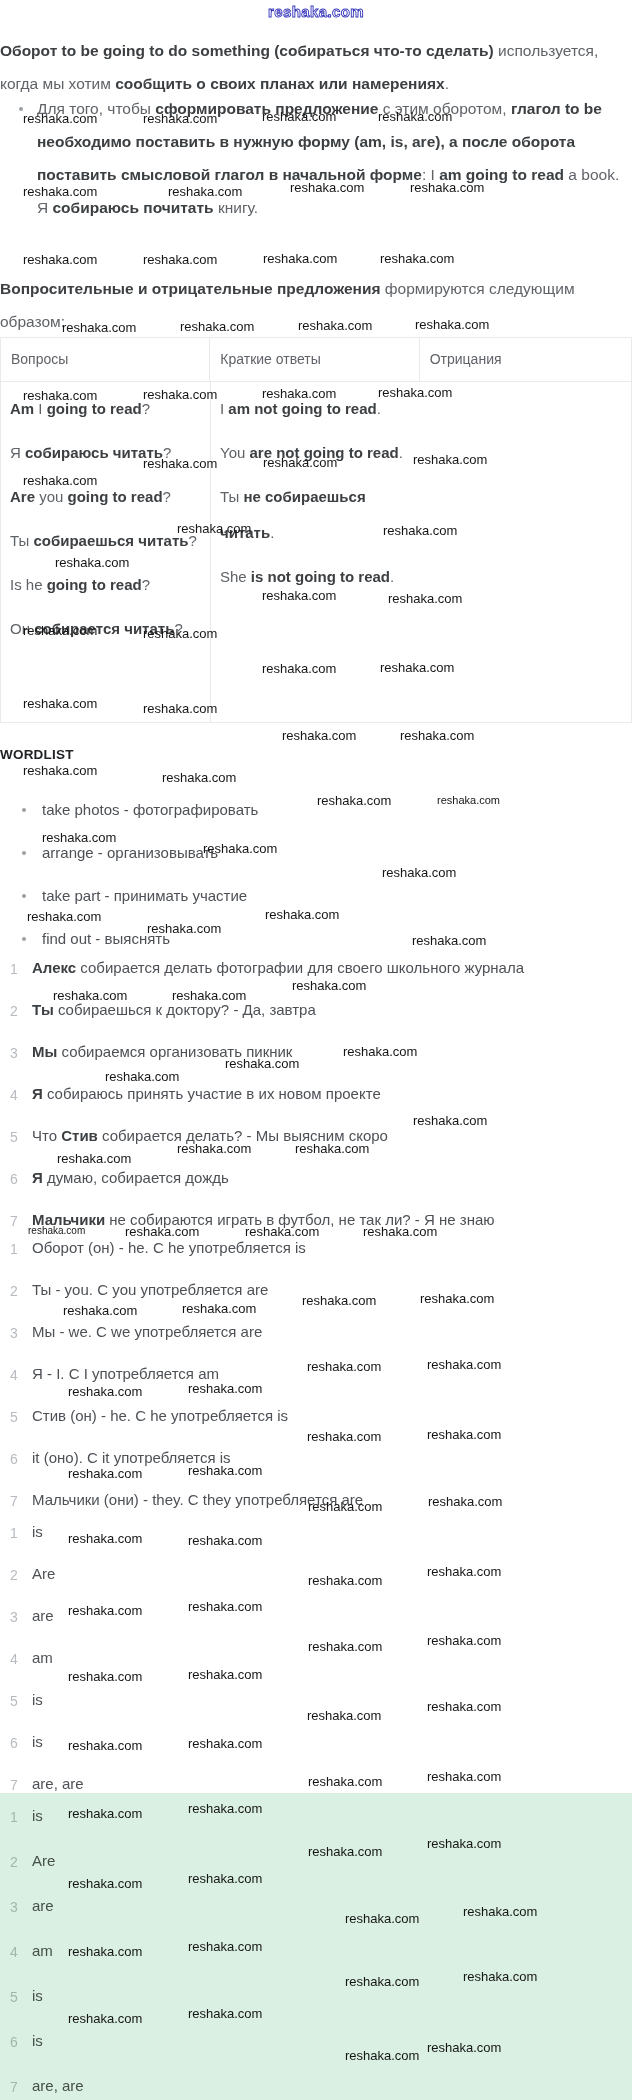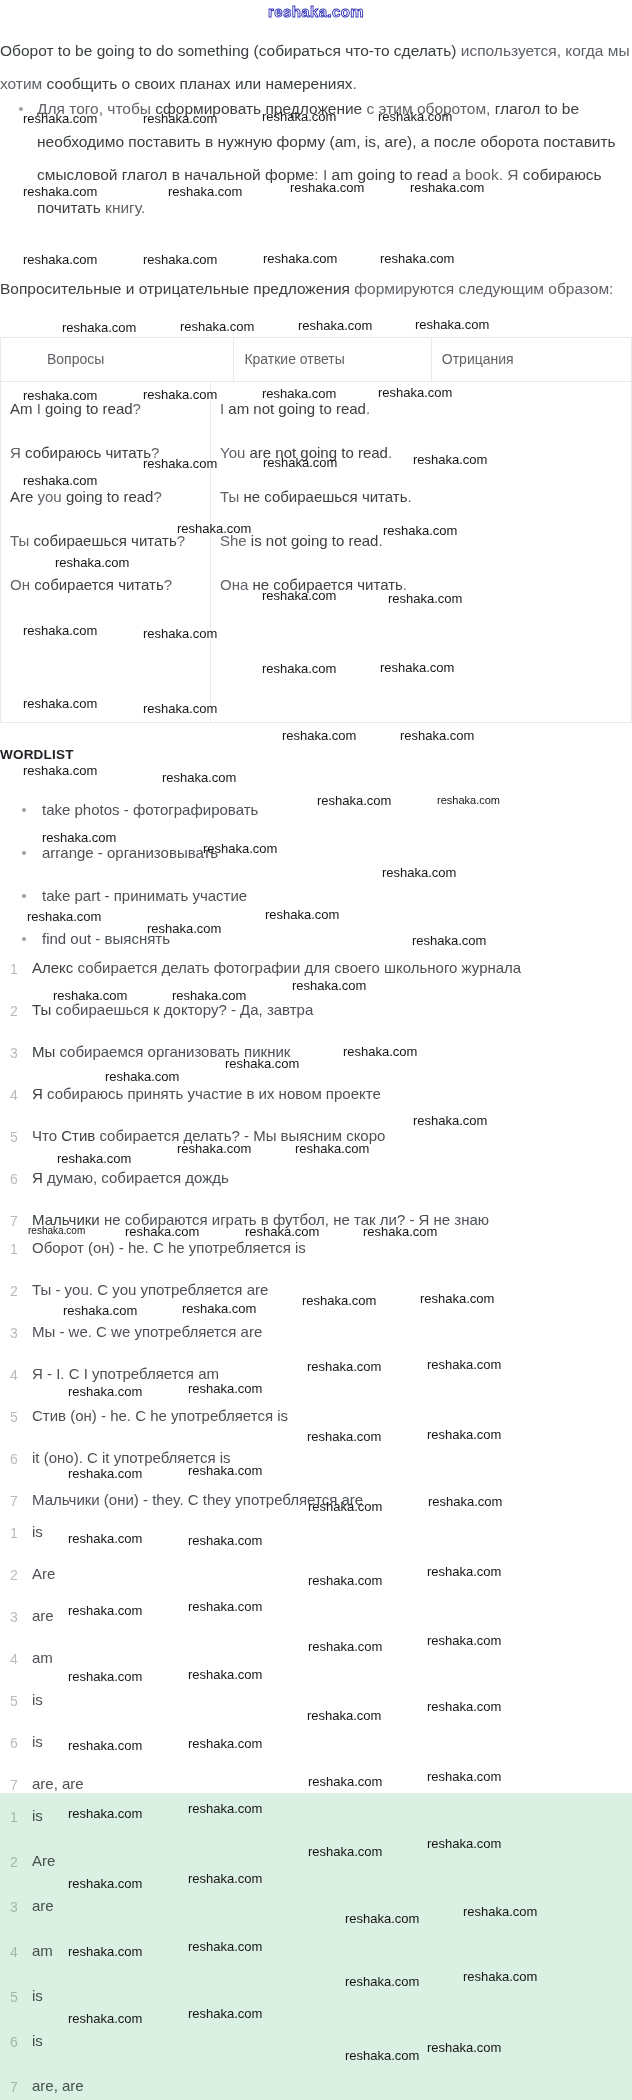--- a/index.html
+++ b/index.html
@@ -7,30 +7,30 @@
   body{position:relative;height:2100px;font-family:"Liberation Sans",sans-serif;color:#5f6368;overflow:hidden;}
   .page{position:absolute;top:0;left:0;width:632px;height:2100px;background:#fff;}
   
   .wm-layer{position:absolute;top:0;left:0;width:632px;height:2100px;pointer-events:none;z-index:6;}
   .wm{position:absolute;color:#161616;white-space:nowrap;line-height:1;}
   
   .logo{position:absolute;top:3px;left:0;width:100%;text-align:center;font-size:15px;font-weight:700;letter-spacing:.4px;color:#4343c6;z-index:7;}
   @supports (-webkit-text-stroke: 1px #000){
     .logo{color:rgba(255,255,255,.05);-webkit-text-stroke:.9px #3434ba;}
   }
-  .b{font-weight:400;color:#3c4043;margin-top:32px;}
+  .b{font-weight:700;color:#3c4043;margin-top:32px;}
   .para{position:absolute;left:0;width:632px;font-size:15.5px;line-height:33px;color:#5f6368;z-index:2;}
   #p1{top:34px;}
   #bullet1{top:92px;display:flex;}
   #bullet1 .dot{flex:0 0 4px;width:4px;height:4px;border-radius:50%;background:#9aa0a6;margin:15px 14px 0 19px;}
   #bullet1 .btxt{flex:1;max-width:597px;}
   #p2{top:272px;}
   
   .gtable{position:absolute;top:337px;left:0;width:632px;height:386px;border:1px solid #e8eaec;display:flex;flex-direction:column;background:#fff;z-index:2;}
-  .thead{display:flex;height:44px;border-bottom:1px solid #e8eaec;padding-left:36px;}
+  .thead{display:flex;height:44px;border-bottom:1px solid #e8eaec;}
   .th{font-size:14px;color:#5f6368;padding:13px 10px 0 10px;}
   .tbody{display:flex;flex:1;}
   .c1{width:210px;border-right:1px solid #e8eaec;}
   .c2{width:210px;border-right:1px solid #e8eaec;}
   .c3{width:212px;}
   .td{padding:9px 8px 0 9px;font-size:15px;color:#5f6368;}
   .td p{line-height:36px;margin:0 0 8px 0;}
   
   .wl-title{position:absolute;top:747px;left:0;font-size:13.5px;font-weight:700;color:#1f2125;letter-spacing:.2px;z-index:2;}
   .list{position:absolute;left:0;width:632px;z-index:2;}
@@ -75,28 +75,28 @@
       <div class="th c1">Вопросы</div>
       <div class="th c2">Краткие ответы</div>
       <div class="th c3">Отрицания</div>
     </div>
     <div class="tbody">
       <div class="td c1">
           <p><span class="b">Am </span><span>I </span><span class="b">going to read</span><span>?</span></p>
           <p><span>Я </span><span class="b">собираюсь читать</span><span>?</span></p>
           <p><span class="b">Are </span><span>you </span><span class="b">going to read</span><span>?</span></p>
           <p><span>Ты </span><span class="b">собираешься читать</span><span>?</span></p>
+          <p><span>Is </span><span>he </span><span class="b">going to read</span><span>?</span></p>
           <p><span>Он </span><span class="b">собирается читать</span><span>?</span></p>
         </div>
       <div class="td c3">
           <p><span>I </span><span class="b">am not going to read</span><span>.</span></p>
           <p><span>You </span><span class="b">are not going to read</span><span>.</span></p>
           <p><span>Ты </span><span class="b">не собираешься читать</span><span>.</span></p>
           <p><span>She </span><span class="b">is not going to read</span><span>.</span></p>
-          <p><span>Она </span><span class="b">не собирается читать</span><span>.</span></p>
         </div>
     </div>
   </div>
 
   <div class="wl-title">WORDLIST</div>
 
   <div class="list" id="wordlist">
       <div class="row">
         <span class="marker dot-marker"></span>
         <span class="itx"><span>take photos - фотографировать</span></span>

